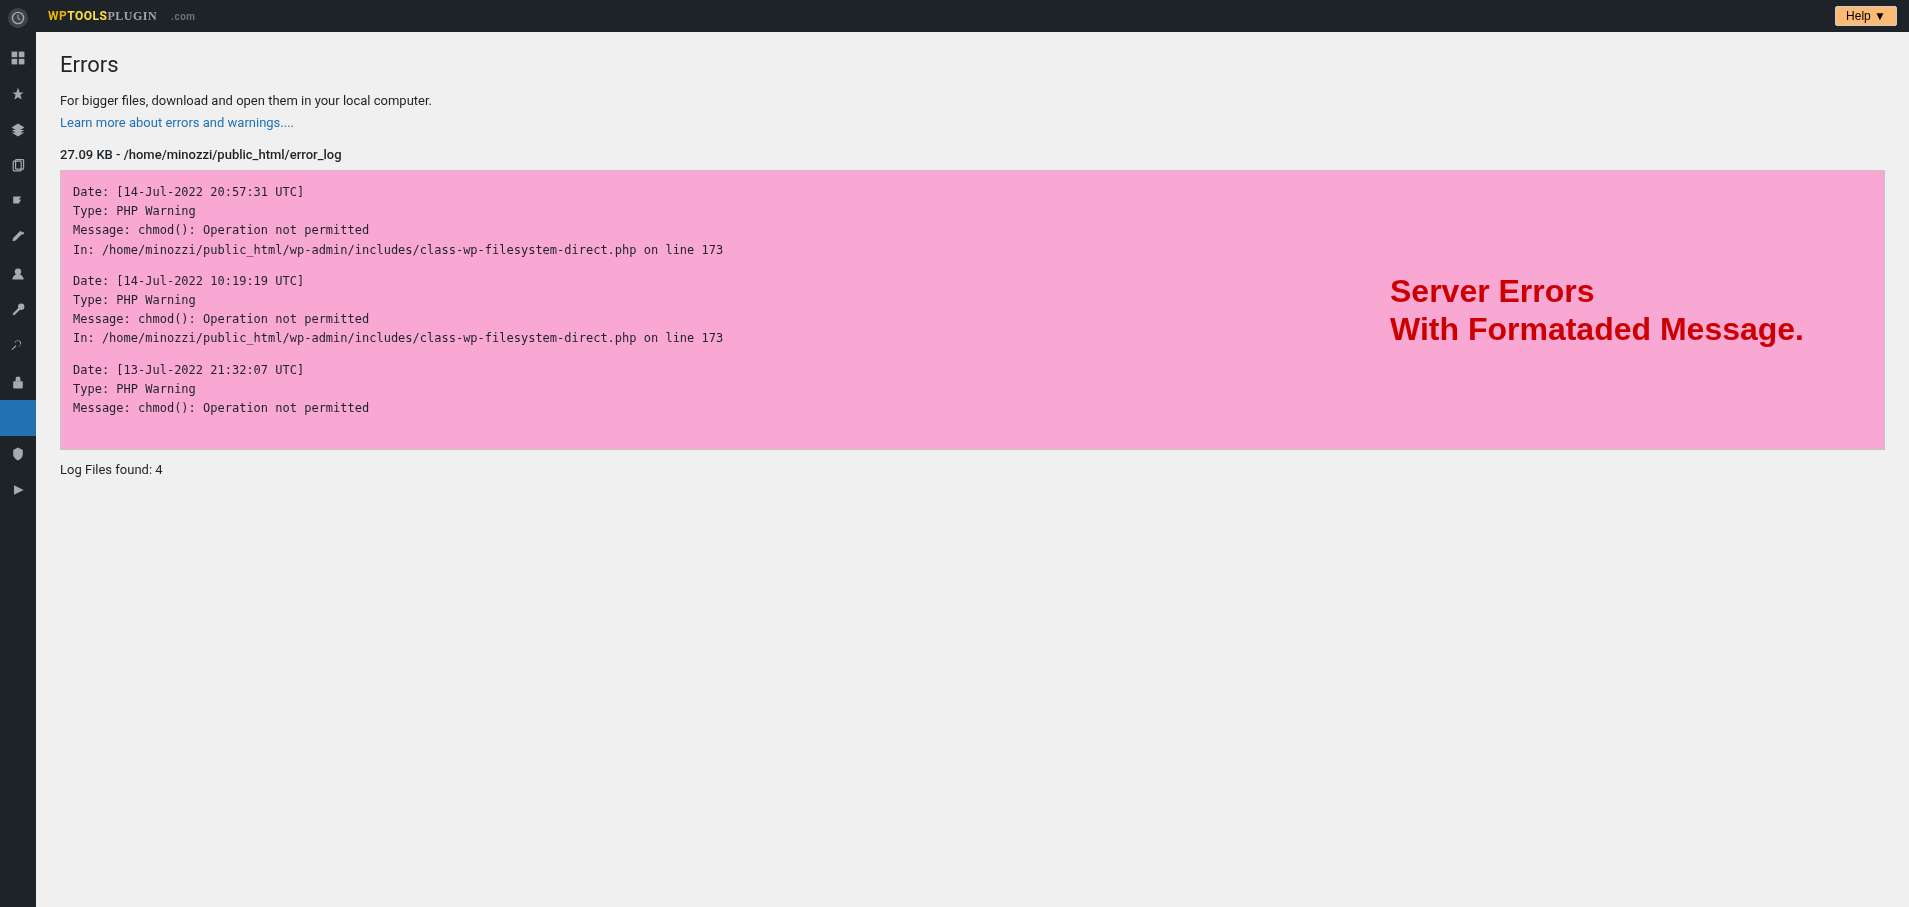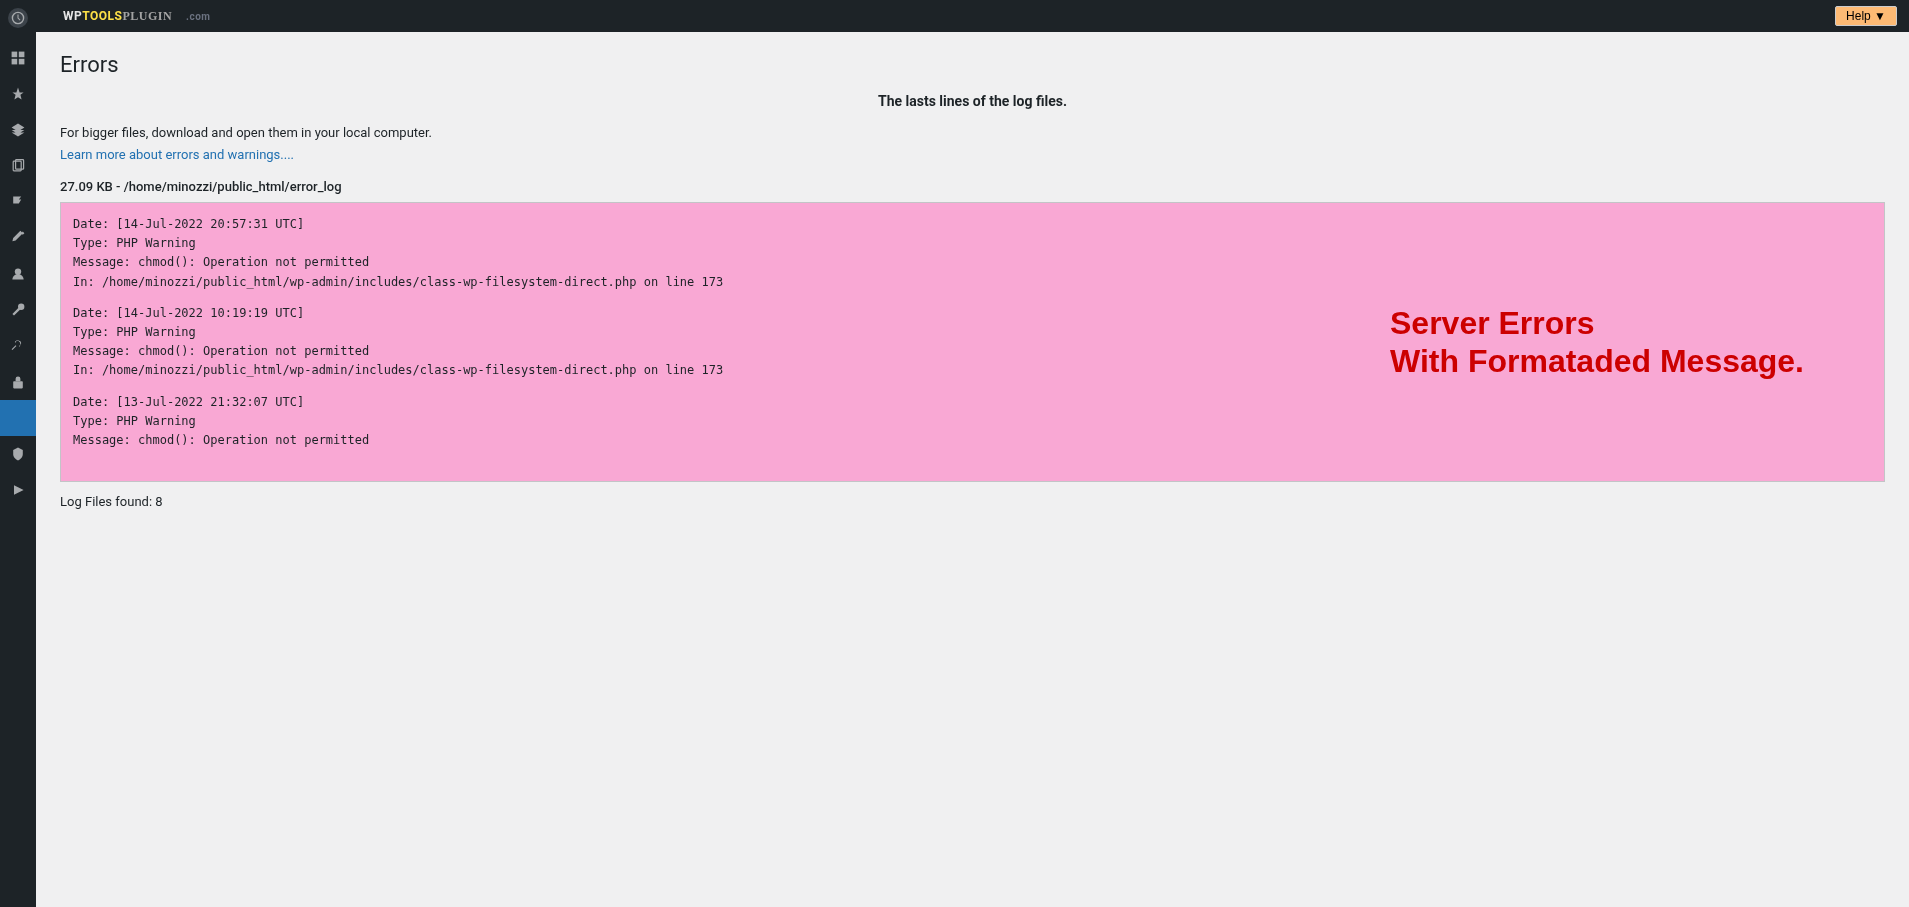--- a/index.html
+++ b/index.html
@@ -84,21 +84,21 @@
       padding: 0 12px;
       justify-content: space-between;
     }
 
     .topbar-brand {
       font-size: 12px;
       font-weight: bold;
       letter-spacing: 0.5px;
     }
 
-    .topbar-brand .wp { color: #e5e5e5; margin-left: 15px; }
+    .topbar-brand .wp { color: #eab308; }
     .topbar-brand .tools { color: #fde047; }
     .topbar-brand .plugin { color: #a3a3a3; font-family: Liberation Serif, serif; }
     .topbar-brand .com { color: #6b7280; font-size: 10px; padding-left: 14px; }
 
     .help-button {
       background: #fdba74;
       border: 1px solid #ccc;
       padding: 2px 10px;
       font-size: 12px;
       cursor: pointer;
@@ -287,21 +287,20 @@
     <div class="topbar-brand">
       <span class="wp">WP</span><span class="tools">TOOLS</span><span class="plugin">PLUGIN</span><span class="com">.com</span>
     </div>
     <button class="help-button">Help ▼</button>
   </div>
 
   <div class="content">
 
     <h1 class="page-title">Errors</h1>
 
-    <p class="subtitle">The lasts lines of the log files.</p>
 
     <div class="description-block">
       <p>For bigger files, download and open them in your local computer.</p>
       <a href="#">Learn more about errors and warnings....</a>
     </div>
 
     <div class="file-info">27.09 KB - /home/minozzi/public_html/error_log</div>
 
     <div class="log-container">
 
@@ -325,16 +324,16 @@
         <div>Message: chmod(): Operation not permitted</div>
       </div>
 
       <div class="server-errors-overlay">
         <div>Server Errors</div>
         <div>With Formataded Message.</div>
       </div>
 
     </div>
 
-    <div class="log-footer">Log Files found: 8</div>
+    <div class="log-footer">Log Files found: 4</div>
 
   </div>
 </div>
 
 </body></html>

